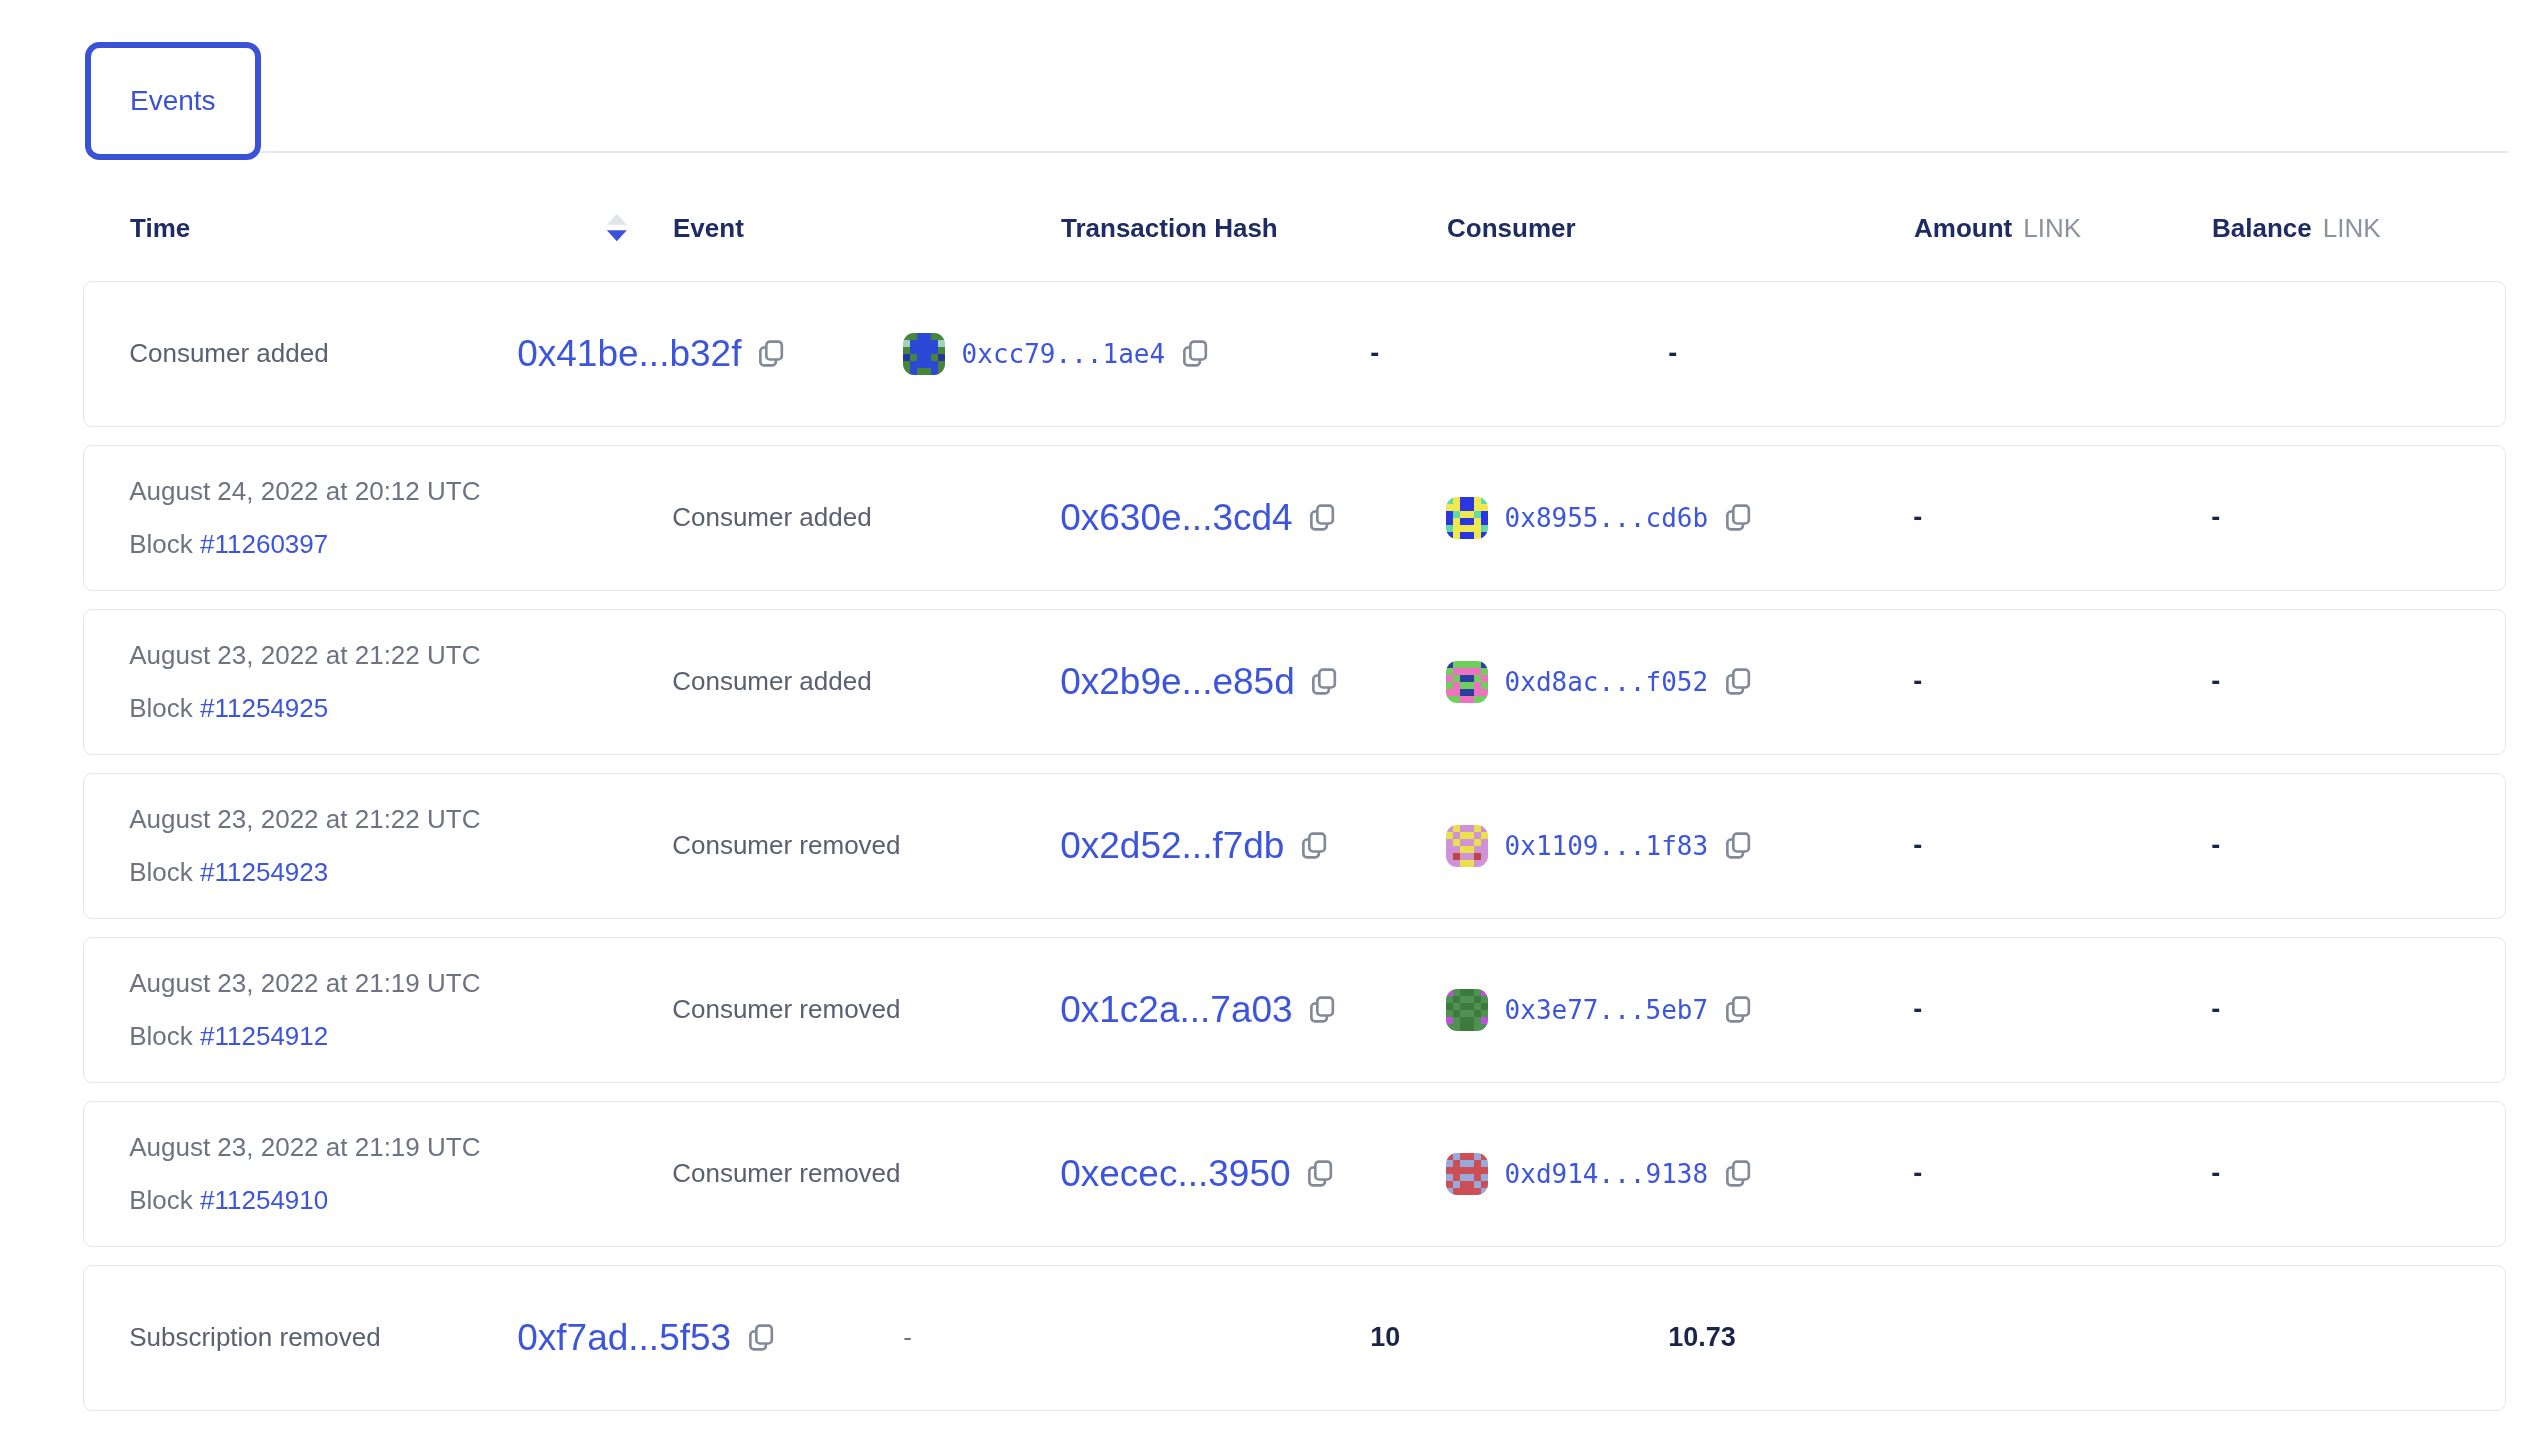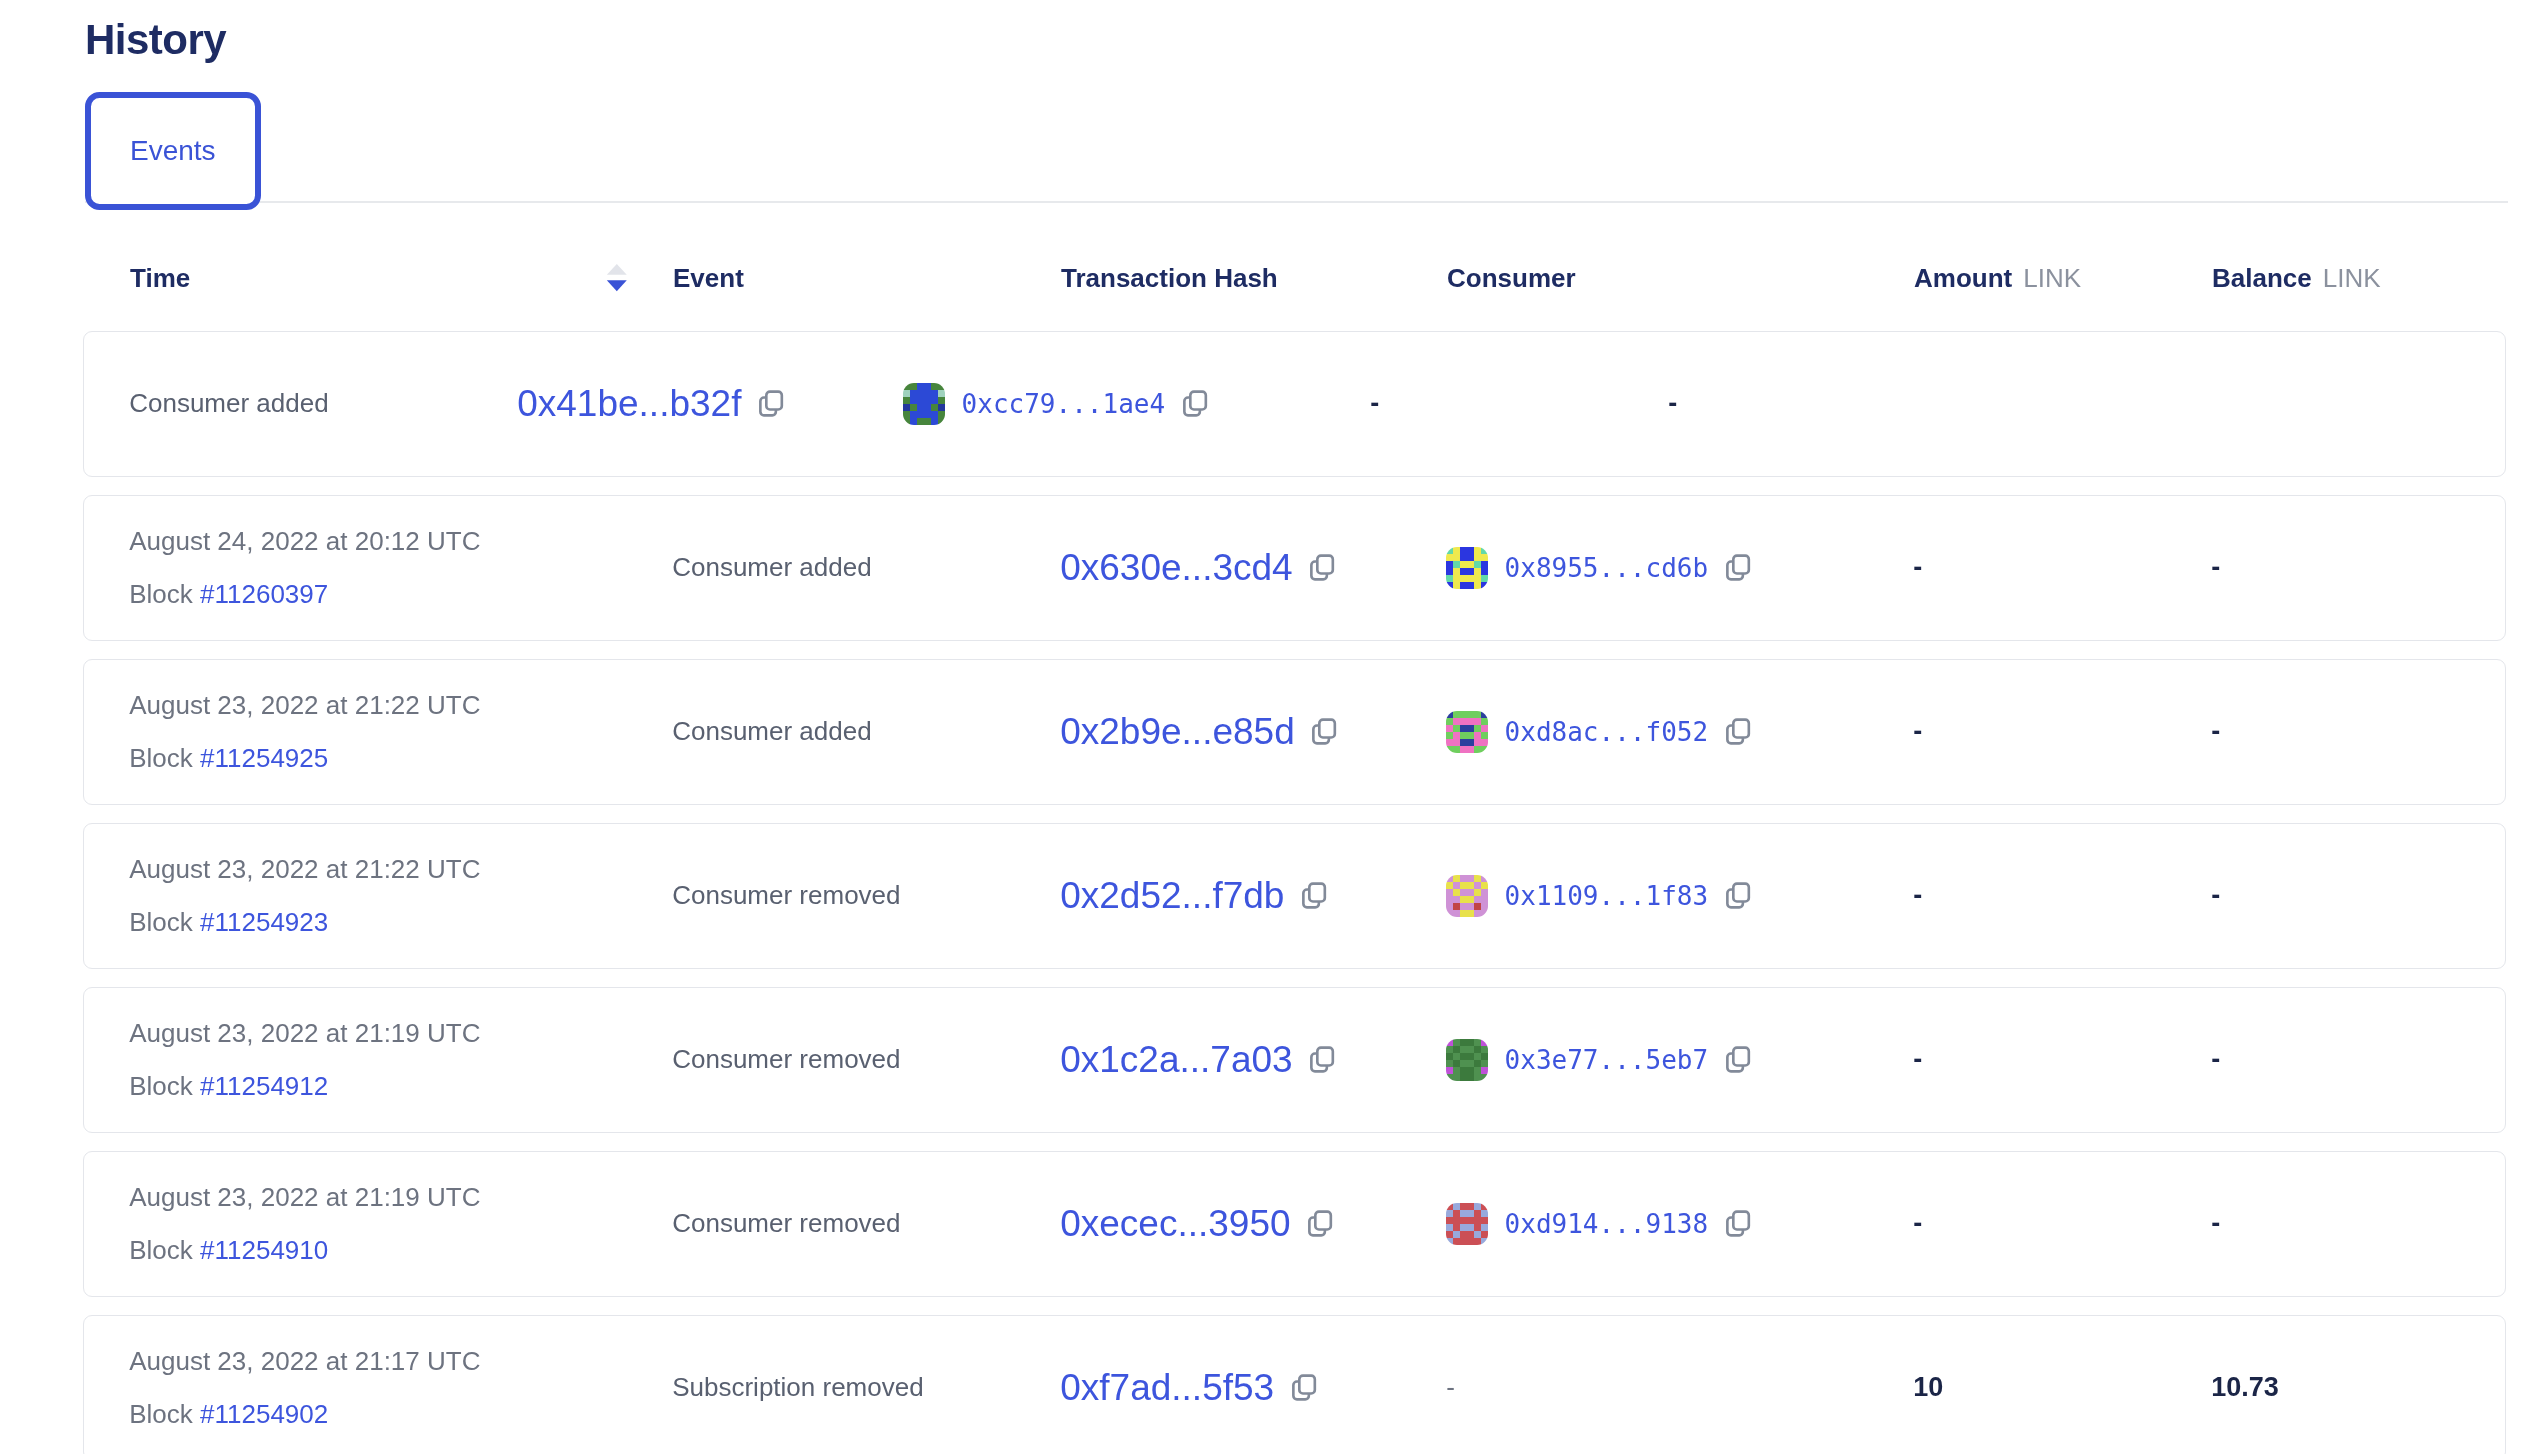--- a/index.html
+++ b/index.html
@@ -66,21 +66,20 @@
     display:grid;grid-template-columns:repeat(6,1fr);grid-template-rows:repeat(6,1fr);
   }
   .avatar div{width:100%;height:100%;}
   .num{font-size:27px;font-weight:700;color:var(--text-dark);}
   .dash-gray{font-size:26px;color:var(--gray-text);}
 </style>
 </head>
 <body>
 
 <div class="page">
-  <div class="page-title">History</div>
 
   <div class="tabs">
       <button class="tab active">Events</button>
     </div>
 
   <div class="thead">
     <div class="c-time">
       <span>Time</span>
       <span class="sort">
         <svg width="23.6" height="35" viewBox="0 0 26 38">
@@ -578,29 +577,20 @@
     </div>
     <div class="c-amount">
       <span class="num">-</span>
     </div>
     <div class="c-balance">
       <span class="num">-</span>
     </div>
   </div>
 
   <div class="card">
-    <div class="c-time">
-      <div>
-        <div class="time-line1">August 23, 2022 at 21:17 UTC</div>
-        <div class="time-line2">
-          <span>Block</span>
-          <a class="block-link">#11254902</a>
-        </div>
-      </div>
-    </div>
     <div class="c-event">
       <span class="event-text">Subscription removed</span>
     </div>
     <div class="c-hash">
       <span class="hash-wrap">
         <a class="hash-link">0xf7ad...5f53</a>
         <button class="copy-btn js-copy-hash">
               <svg width="29" height="31" viewBox="0 0 24 26" fill="none">
                 <rect x="3.5" y="8" width="13" height="15" rx="3" stroke="#828a99" stroke-width="2.2" fill="#fff"></rect>
                 <rect x="8.5" y="3" width="13" height="15" rx="3" stroke="#828a99" stroke-width="2.2" fill="#fff"></rect>

